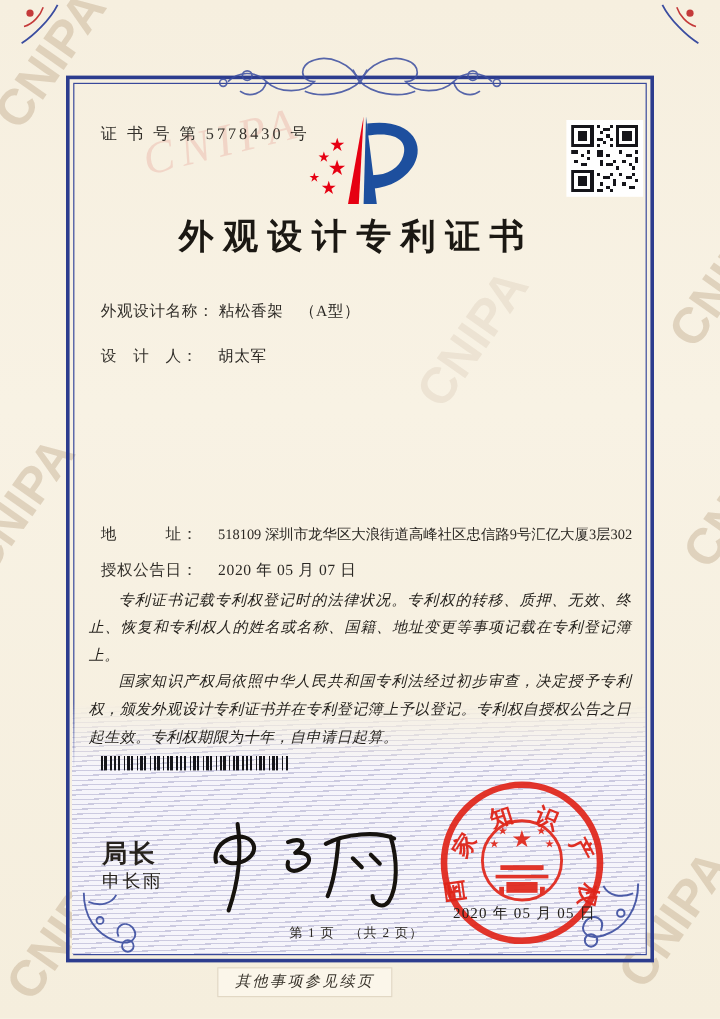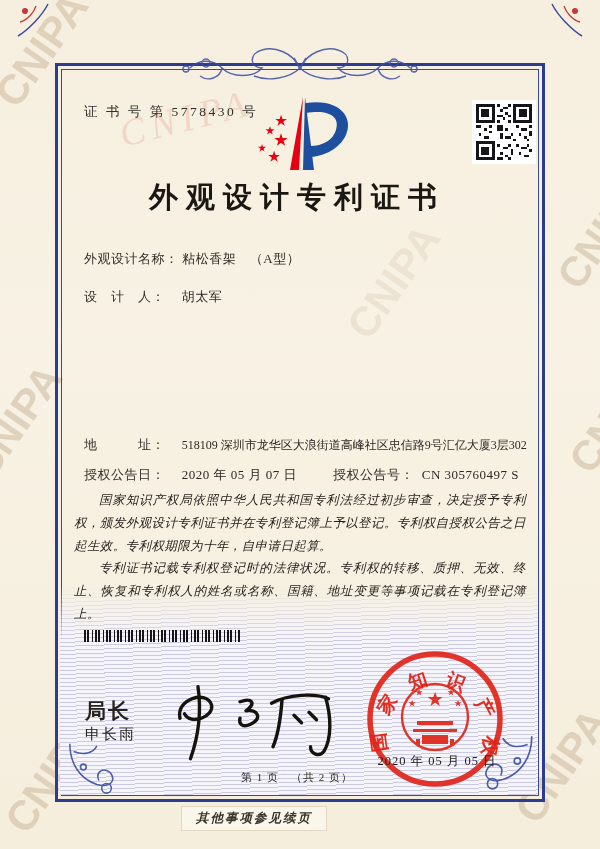--- a/index.html
+++ b/index.html
@@ -47,21 +47,21 @@
   .signer-title{position:absolute;left:85px;top:697px;font-family:"Liberation Sans",sans-serif;
     font-weight:bold;font-size:21px;color:#26221d;letter-spacing:2px;}
   .signer-name{position:absolute;left:85px;top:725px;font-family:"Liberation Sans",sans-serif;
     font-weight:normal;font-size:15px;color:#26221d;letter-spacing:2px;}
   .signature{position:absolute;left:168px;top:676px;}
   .seal{position:absolute;left:356px;top:645px;mix-blend-mode:multiply;}
   .seal-date{position:absolute;left:366px;top:753px;width:142px;text-align:center;
     font-size:12.5px;color:#23201b;letter-spacing:1px;white-space:nowrap;z-index:4;}
   .page-no{position:absolute;left:55px;top:770px;width:484px;text-align:center;
     font-size:11px;color:#2f2c27;letter-spacing:1px;}
-  .footer-note{position:absolute;left:0;top:806px;width:508px;text-align:center;font-weight:bold;}
+  .footer-note{position:absolute;left:0;top:806px;width:508px;text-align:center;}
   .footer-note span{display:inline-block;font-size:12.5px;font-style:italic;color:#39342c;
     letter-spacing:2px;background:#fbf6ea;border:1px solid #e2d8c4;padding:3px 14px;}
   .ornament{position:absolute;z-index:3;}
   svg text.cjk{font-family:"Liberation Serif",serif;font-weight:bold;}
 </style>
 </head>
 <body>
 
 <div class="page">
   <div class="paper"></div>
@@ -216,29 +216,25 @@
       <span class="flabel">设　计　人：</span>
       <span class="fvalue">胡太军</span>
     </div>
     <div class="field" style="top:436px">
       <span class="flabel">地　　　址：</span>
       <span class="fvalue small">518109 深圳市龙华区大浪街道高峰社区忠信路9号汇亿大厦3层302</span>
     </div>
     <div class="field" style="top:466px;width:460px;">
       <span class="flabel">授权公告日：</span>
       <span class="fvalue">2020 年 05 月 07 日</span>
-      <span class="grant-right">
-        <span class="flabel" style="min-width:0;margin-right:4px;">授权公告号：</span>
-        <span class="fvalue">CN 305760497 S</span>
-      </span>
     </div>
 
     <div class="paras">
+      <p>专利证书记载专利权登记时的法律状况。专利权的转移、质押、无效、终止、恢复和专利权人的姓名或名称、国籍、地址变更等事项记载在专利登记簿上。</p>
       <p>国家知识产权局依照中华人民共和国专利法经过初步审查，决定授予专利权，颁发外观设计专利证书并在专利登记簿上予以登记。专利权自授权公告之日起生效。专利权期限为十年，自申请日起算。</p>
-      <p>专利证书记载专利权登记时的法律状况。专利权的转移、质押、无效、终止、恢复和专利权人的姓名或名称、国籍、地址变更等事项记载在专利登记簿上。</p>
     </div>
 
     <div class="barcode"></div>
 
     <div class="signer-title">局长</div>
     <div class="signer-name">申长雨</div>
 
     <svg class="signature" width="180" height="92" viewBox="0 0 240 110">
       <g stroke="#16130e" stroke-width="4.5" fill="none" stroke-linecap="round" stroke-linejoin="round">
         <path d="M16,50 C10,24 52,12 58,32 C62,48 30,60 22,44"></path>

